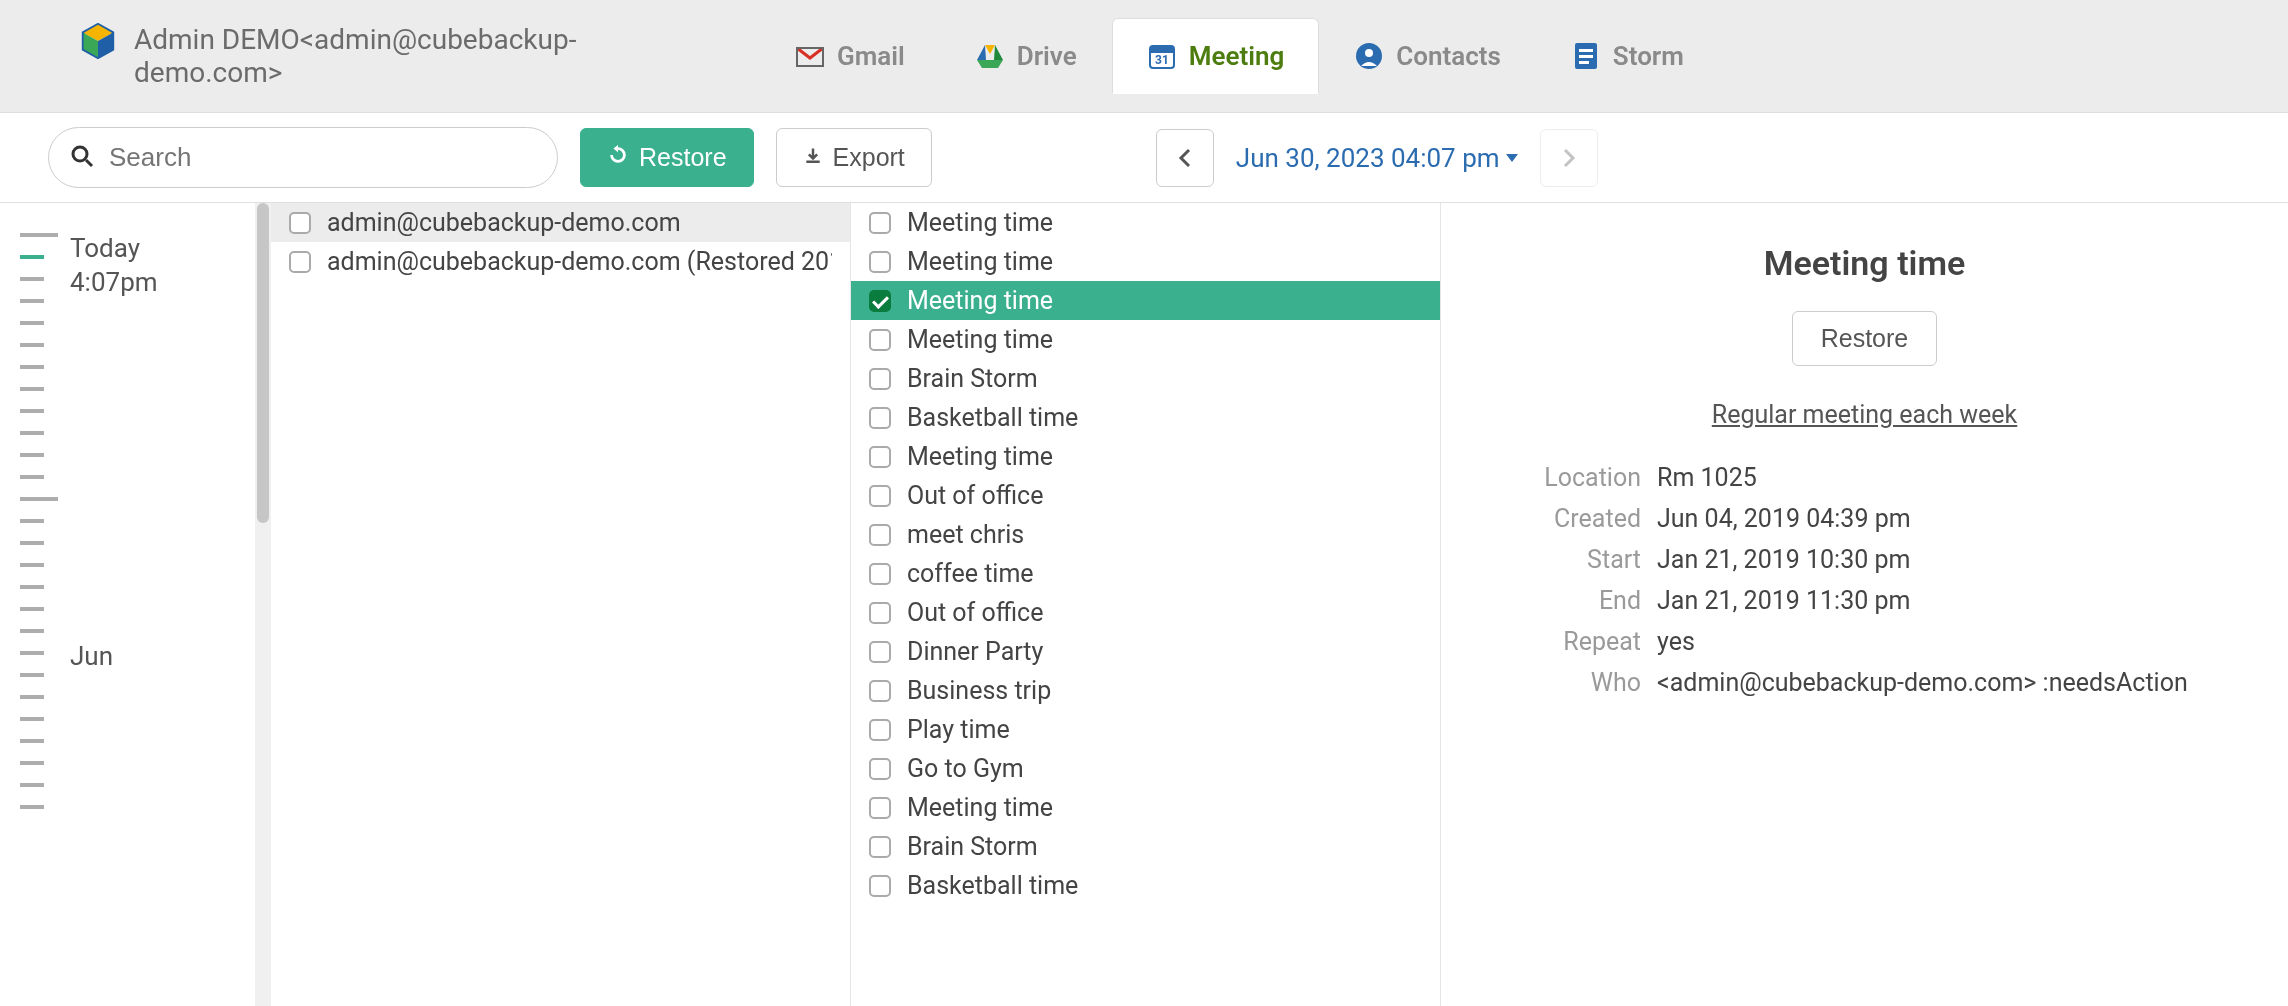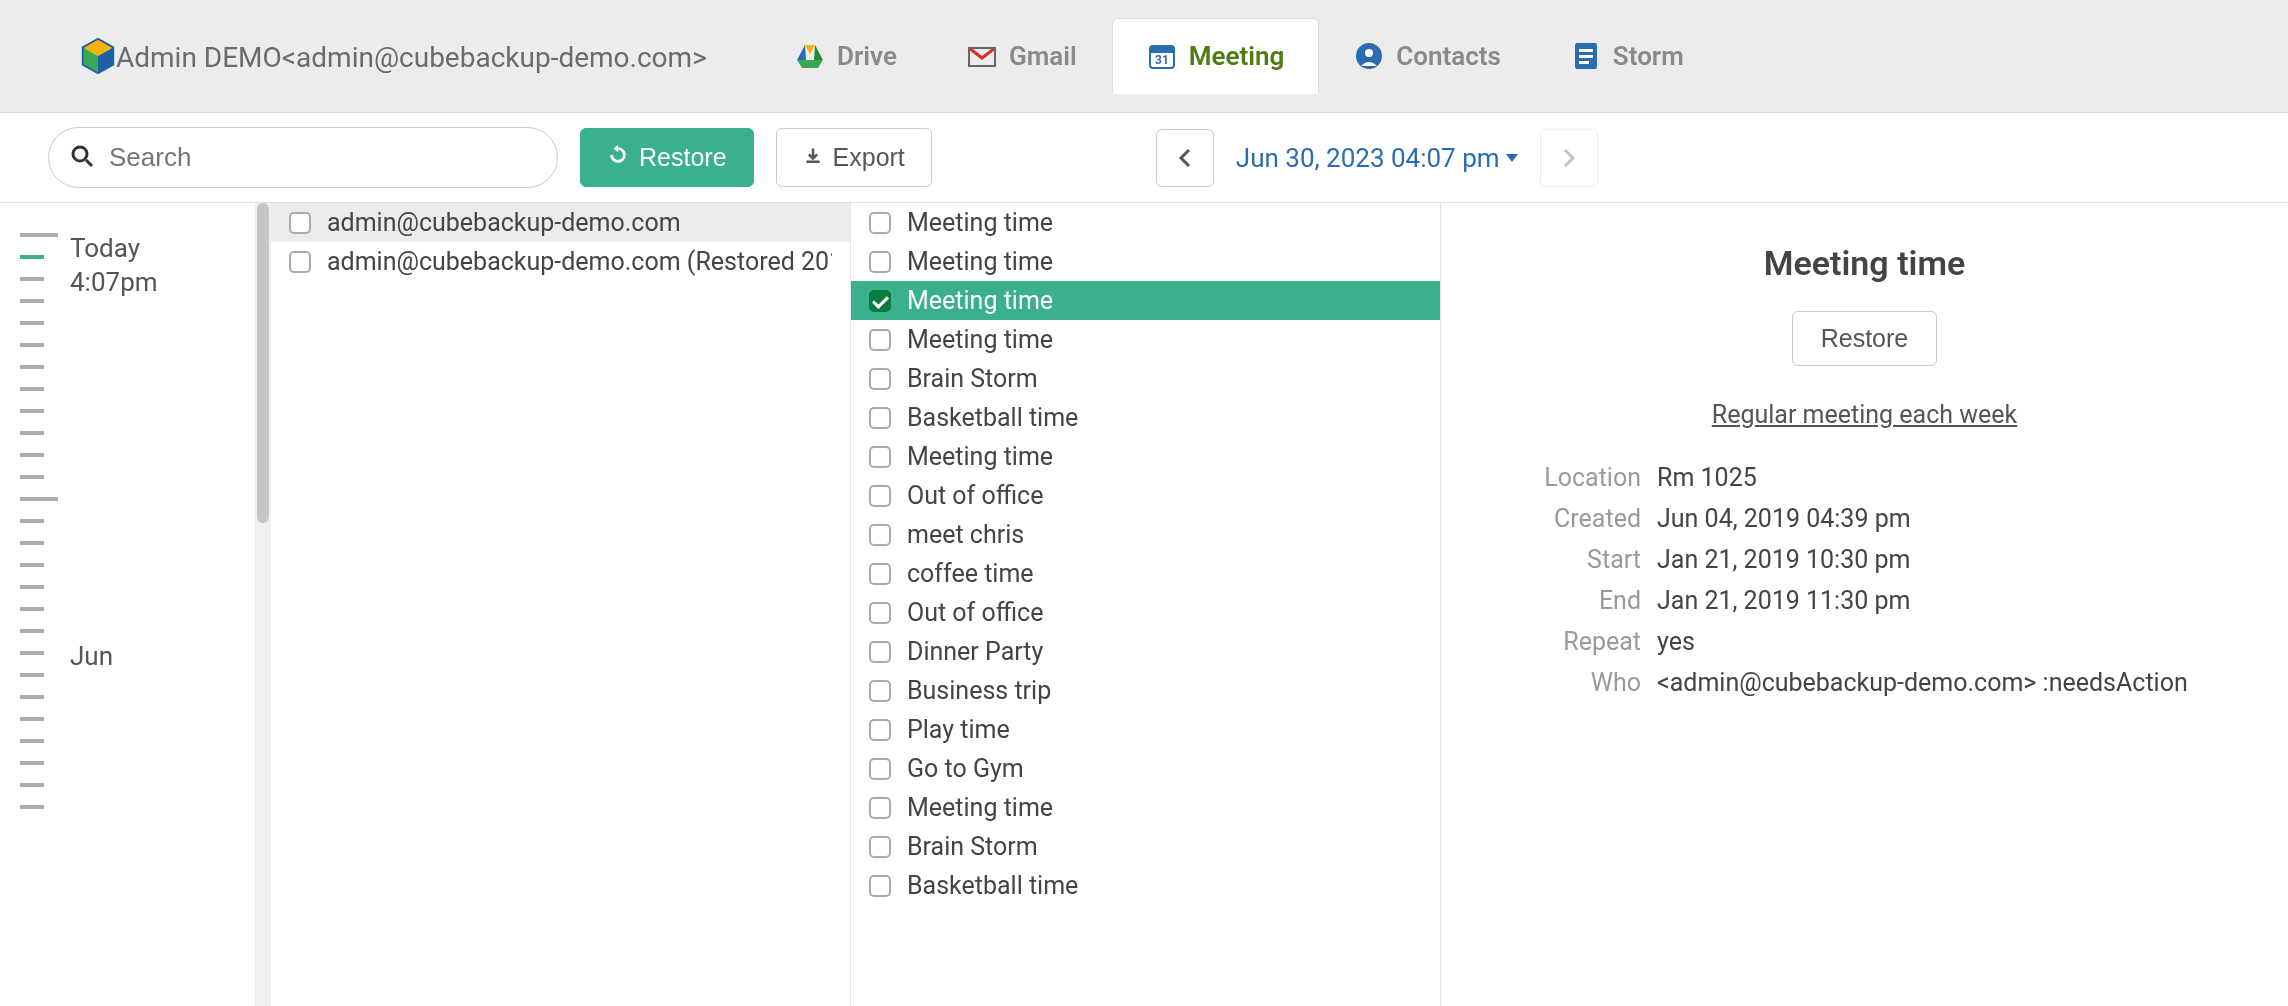--- a/index.html
+++ b/index.html
@@ -1,20 +1,20 @@
 <!DOCTYPE html>
 <html><head>
 <meta charset="utf-8">
 <style>
 * { box-sizing: border-box; margin: 0; padding: 0; }
 body { font-family: -apple-system, BlinkMacSystemFont, "Segoe UI", Roboto, sans-serif; background: #e8e8e8; color: #333; overflow: hidden; }
 .app { width: 2288px; height: 1006px; transform-origin: top left; }
 
 .header { background: #ececec; display: flex; align-items: center; padding: 18px 30px 18px 80px; gap: 40px; border-bottom: 1px solid #ddd; }
-.brand { display: flex; align-items: flex-end; flex: 0 0 640px; }
+.brand { display: flex; align-items: flex-start; gap: 18px; flex: 0 0 640px; }
 .logo { width: 36px; height: 36px; }
 .user-label { font-size: 28px; color: #6b6b6b; }
 
 .tabs { display: flex; gap: 0; align-items: stretch; }
 .tab { display: flex; align-items: center; gap: 12px; padding: 22px 34px; font-size: 26px; font-weight: 600; color: #8a8a8a; border: 1px solid transparent; cursor: pointer; }
 .tab.active { background: #fff; color: #4d7c0f; border: 1px solid #ddd; border-bottom: 1px solid #fff; border-radius: 6px 6px 0 0; }
 .tab .ticon { width: 30px; height: 30px; display:flex; align-items:center; justify-content:center; }
 
 .toolbar { background: #fff; display: flex; align-items: center; padding: 14px 30px 14px 48px; gap: 22px; border-bottom: 1px solid #e0e0e0; }
 .search { position: relative; width: 510px; }
@@ -76,38 +76,38 @@
           <polygon points="20,2 36,11 20,20 4,11" fill="#f5b400"></polygon>
           <polygon points="4,11 20,20 20,38 4,29" fill="#3aa757"></polygon>
           <polygon points="36,11 36,29 20,38 20,20" fill="#1f5fa8"></polygon>
         </svg>
       </div>
       <div class="user-label">Admin DEMO&lt;admin@cubebackup-demo.com&gt;</div>
     </div>
     <div class="tabs">
       <div class="tab">
         <span class="ticon">
+          <svg width="30" height="24" viewBox="0 0 30 24">
+              <path d="M2 4 L15 14 L28 4" fill="none" stroke="#d93025" stroke-width="3"></path>
+              <rect x="2" y="4" width="26" height="18" fill="none" stroke="#666" stroke-width="2"></rect>
+            </svg>
+        </span>
+        <span>Gmail</span>
+      </div>
+      <div class="tab">
+        <span class="ticon">
           <svg width="28" height="26" viewBox="0 0 28 26">
               <polygon points="9,2 19,2 27,17 22,25 6,25 1,17" fill="none"></polygon>
               <polygon points="9,2 19,2 14,11" fill="#f5b400"></polygon>
               <polygon points="19,2 27,17 18,17" fill="#1f8a3b"></polygon>
               <polygon points="9,2 1,17 10,17" fill="#2b6cb0"></polygon>
               <polygon points="1,17 27,17 22,25 6,25" fill="#3aa757"></polygon>
             </svg>
         </span>
         <span>Drive</span>
-      </div>
-      <div class="tab">
-        <span class="ticon">
-          <svg width="30" height="24" viewBox="0 0 30 24">
-              <path d="M2 4 L15 14 L28 4" fill="none" stroke="#d93025" stroke-width="3"></path>
-              <rect x="2" y="4" width="26" height="18" fill="none" stroke="#666" stroke-width="2"></rect>
-            </svg>
-        </span>
-        <span>Gmail</span>
       </div>
       <div class="tab active">
         <span class="ticon">
           <svg width="28" height="28" viewBox="0 0 28 28">
               <rect x="2" y="4" width="24" height="22" rx="3" fill="#fff" stroke="#2b6cb0" stroke-width="2"></rect>
               <rect x="2" y="4" width="24" height="7" fill="#2b6cb0"></rect>
               <text x="14" y="22" text-anchor="middle" font-size="12" fill="#2b6cb0" font-weight="bold">31</text>
             </svg>
         </span>
         <span>Meeting</span>

